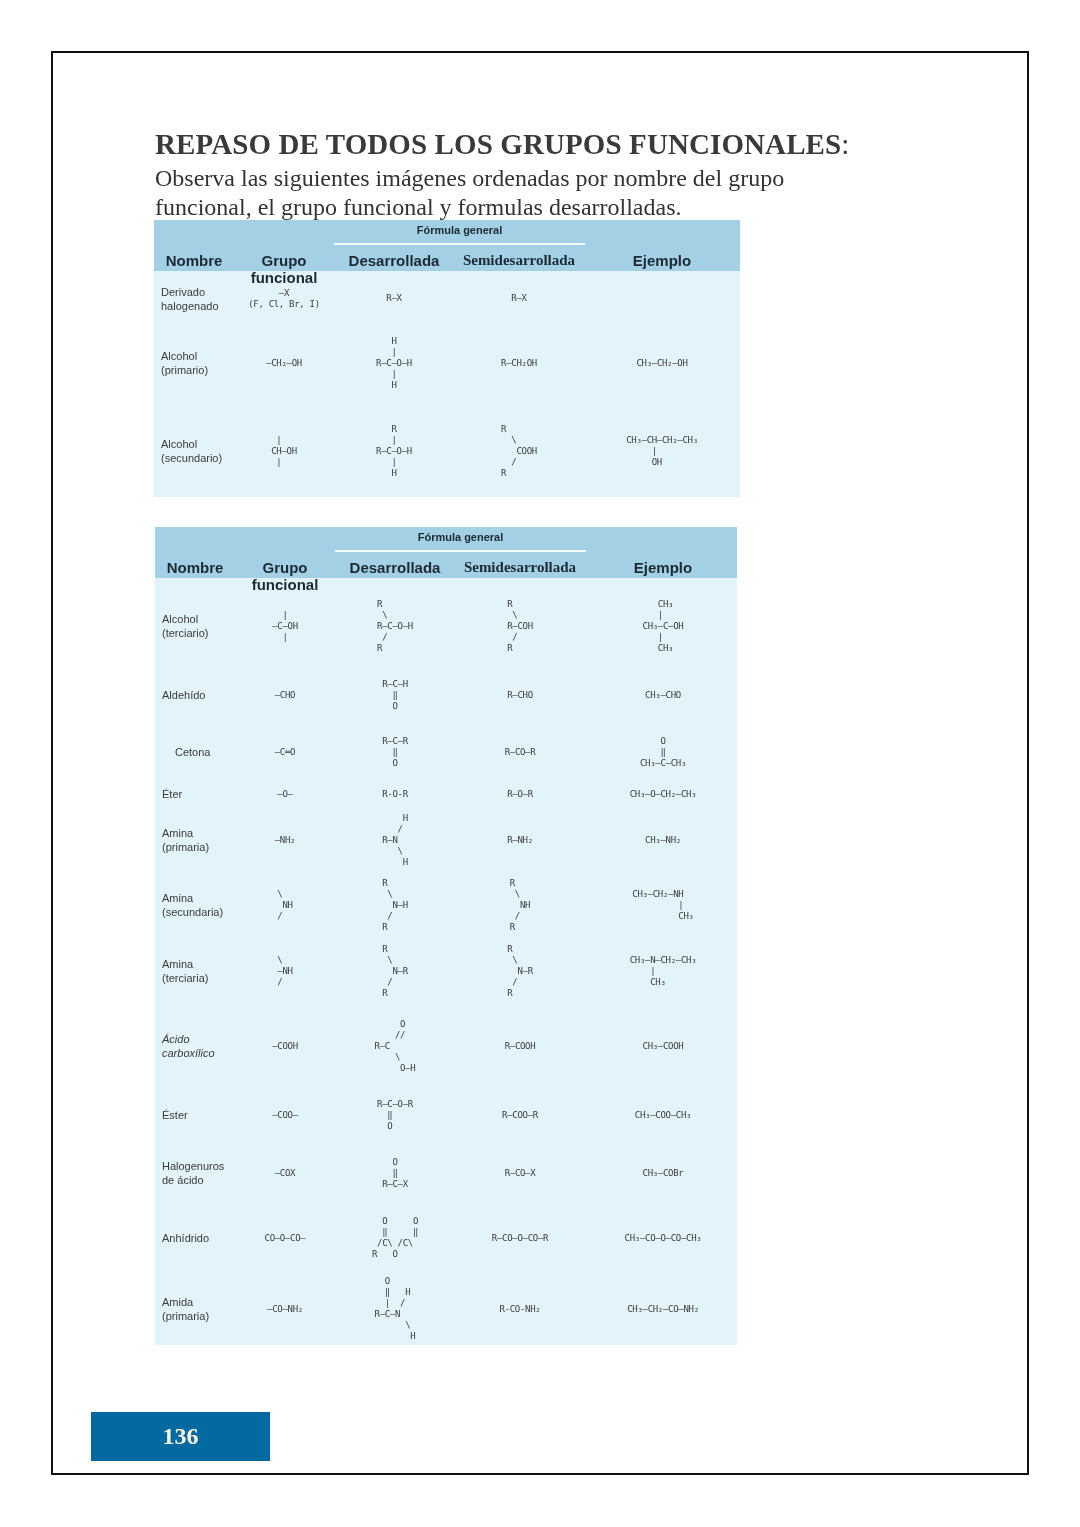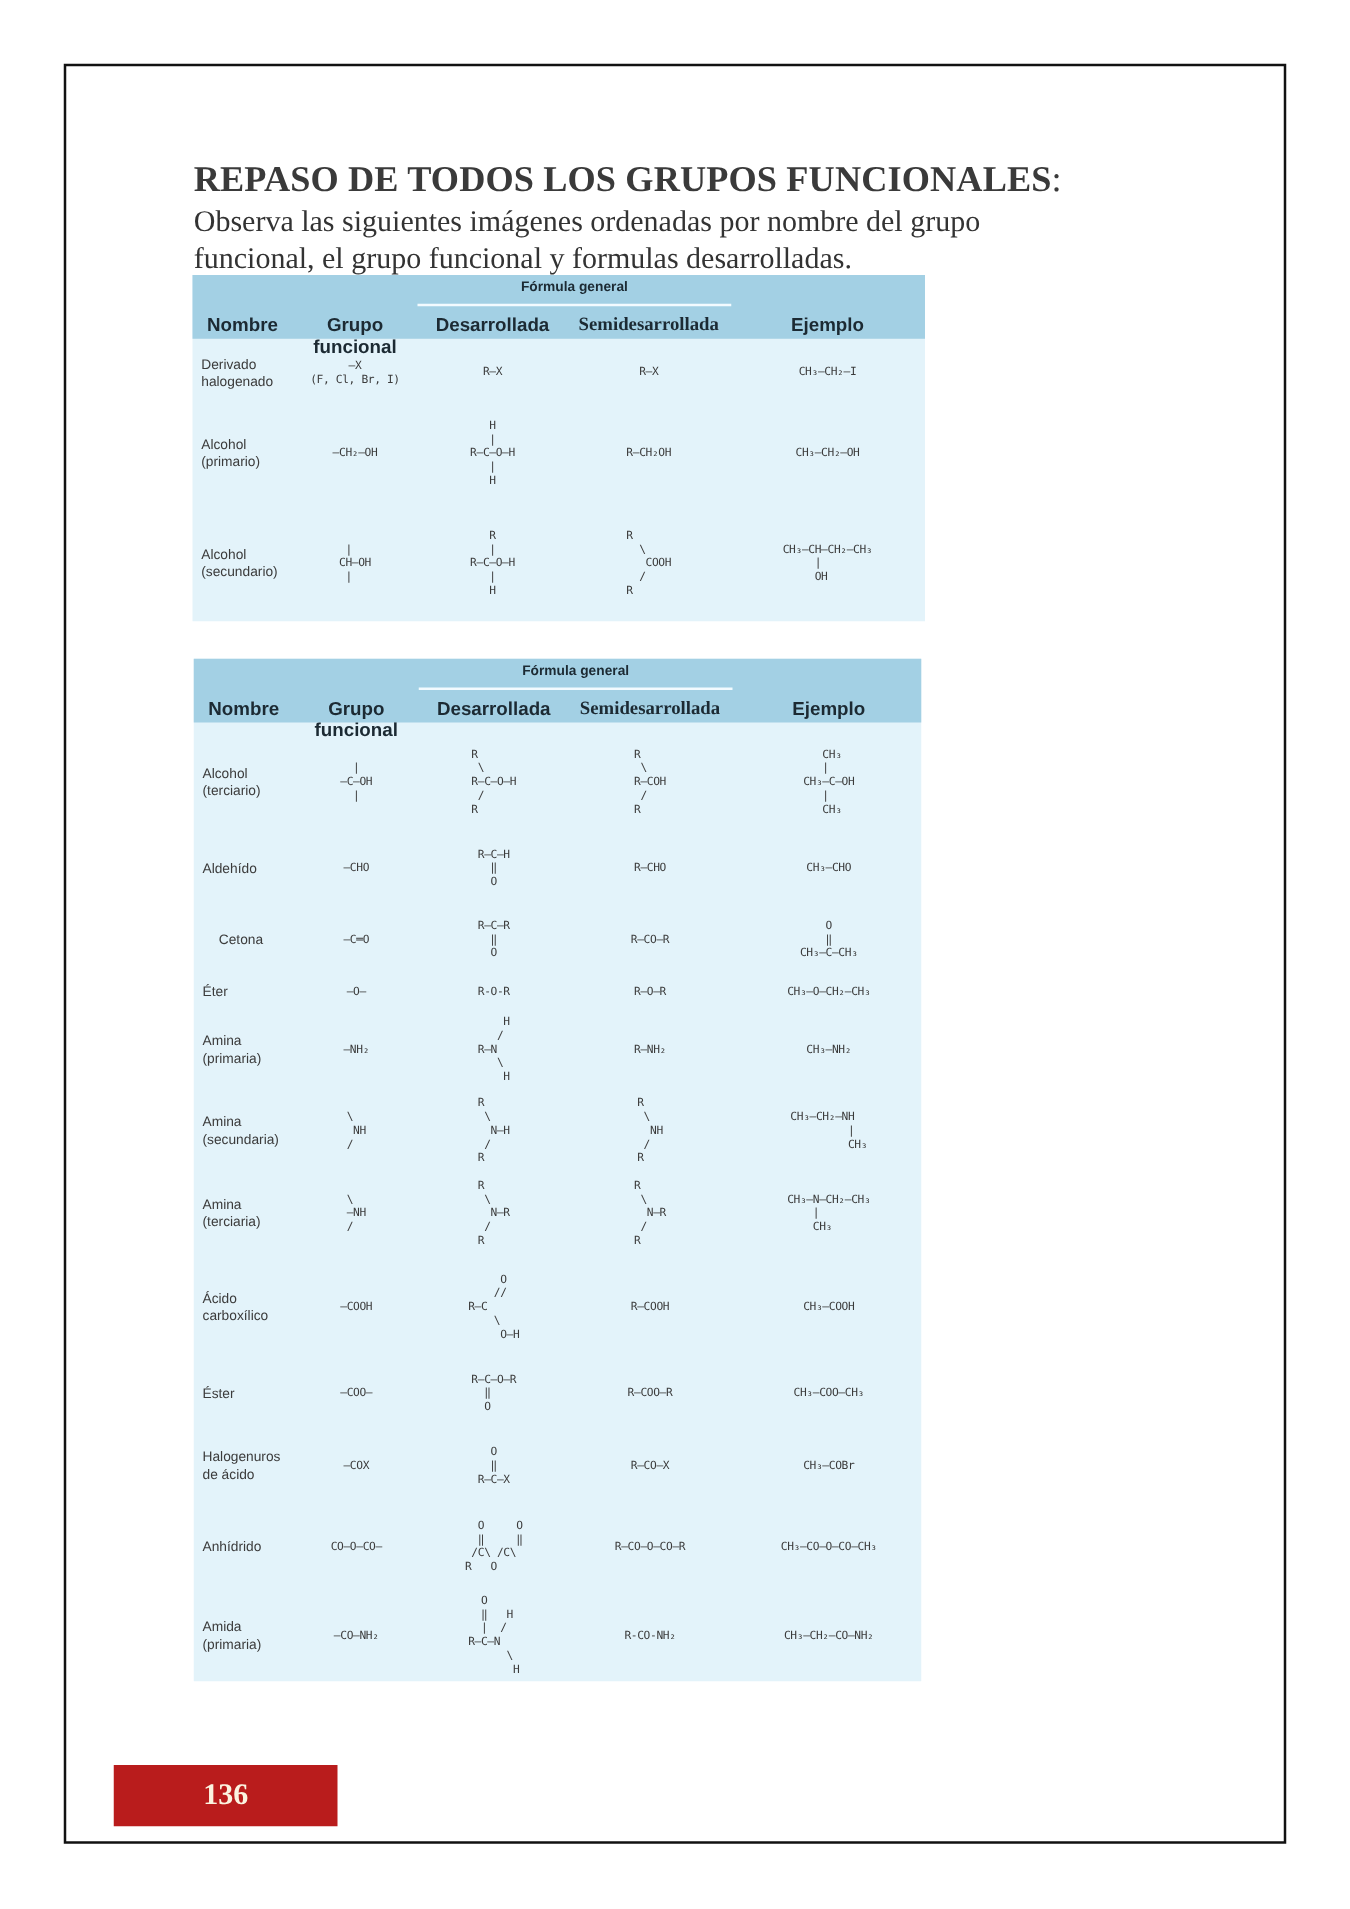--- a/index.html
+++ b/index.html
@@ -28,21 +28,21 @@
   .c3 { left:300px; width:130px;font-family:Liberation Serif, serif; }
   .c4 { left:430px; width:156px; }
   .row { position:absolute; left:0; width:100%; }
   .cell { position:absolute; top:0; height:100%; display:flex; align-items:center;
           justify-content:center; font-size:10px; color:#3b3b3b; text-align:center; }
   .cell.name { justify-content:flex-start; padding-left:7px; box-sizing:border-box;
                text-align:left; line-height:14px; font-size:11px; }
   .f { white-space:pre; font-family:"DejaVu Sans Mono", monospace; font-size:9px;
        line-height:11px; letter-spacing:-0.3px; }
   .pagebox { position:absolute; left:91px; top:1412px; width:179px; height:49px;
-             background:#b91c1c; display:flex; align-items:center; justify-content:center; }
+             background:#0369a1; display:flex; align-items:center; justify-content:center; }
   .pagebox span { color:#fbf3e0; font-weight:bold; font-size:24px; font-family:"Liberation Serif", serif; }
 </style>
 </head>
 <body>
 
 <div class="frame"></div>
 
 <div class="title"><span>REPASO DE TODOS LOS GRUPOS FUNCIONALES</span><span class="colon">:</span></div>
 <div class="intro">Observa las siguientes imágenes ordenadas por nombre del grupo funcional, el grupo funcional y formulas desarrolladas.</div>
 
@@ -56,21 +56,20 @@
     <div class="col c3">Semidesarrollada</div>
     <div class="col c4">Ejemplo</div>
   </div>
   <div class="row" style="top:55px;height:47px;">
     <div class="cell name c0" style="white-space:pre;">Derivado
 halogenado</div>
     <div class="cell c1 f">—X
 (F, Cl, Br, I)</div>
     <div class="cell c2 f">R—X</div>
     <div class="cell c3 f">R—X</div>
-    <div class="cell c4 f">CH₃—CH₂—I</div>
   </div>
   <div class="row" style="top:102px;height:82px;">
     <div class="cell name c0" style="white-space:pre;">Alcohol
 (primario)</div>
     <div class="cell c1 f">—CH₂—OH</div>
     <div class="cell c2 f" style="justify-content:center;text-align:left;">   H
    |
 R—C—O—H
    |
    H</div>
@@ -205,21 +204,21 @@
     <div class="cell c3 f" style="text-align:left;">R
  \
   N—R
  /
 R</div>
     <div class="cell c4 f" style="text-align:left;">CH₃—N—CH₂—CH₃
     |
     CH₃</div>
   </div>
   <div class="row" style="top:488px;height:62px;">
-    <div class="cell name c0" style="white-space:pre;">Ácido
+    <div class="cell name c0" style="white-space:pre;font-style:italic;">Ácido
 carboxílico</div>
     <div class="cell c1 f">—COOH</div>
     <div class="cell c2 f" style="text-align:left;">     O
     //
 R—C
     \
      O—H</div>
     <div class="cell c3 f">R—COOH</div>
     <div class="cell c4 f">CH₃—COOH</div>
   </div>

